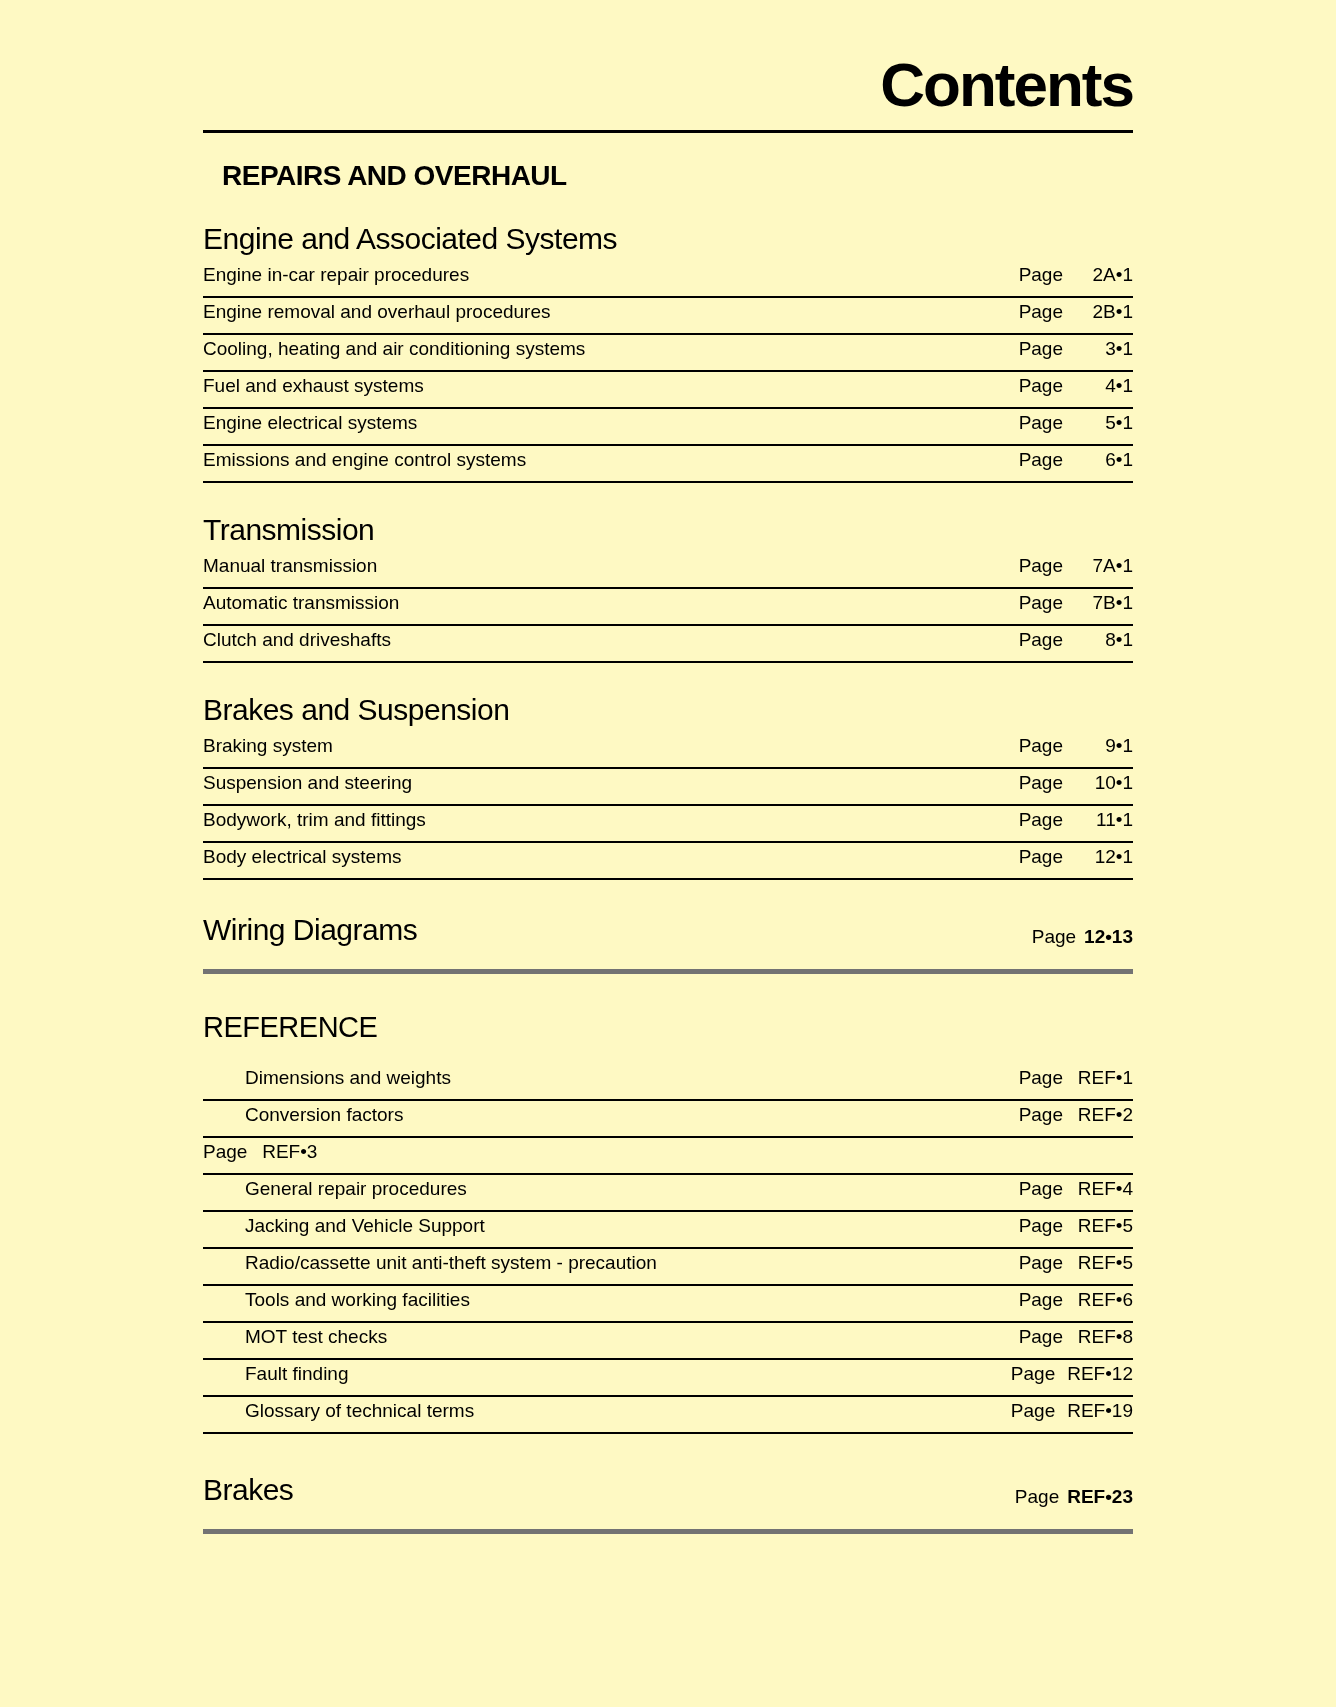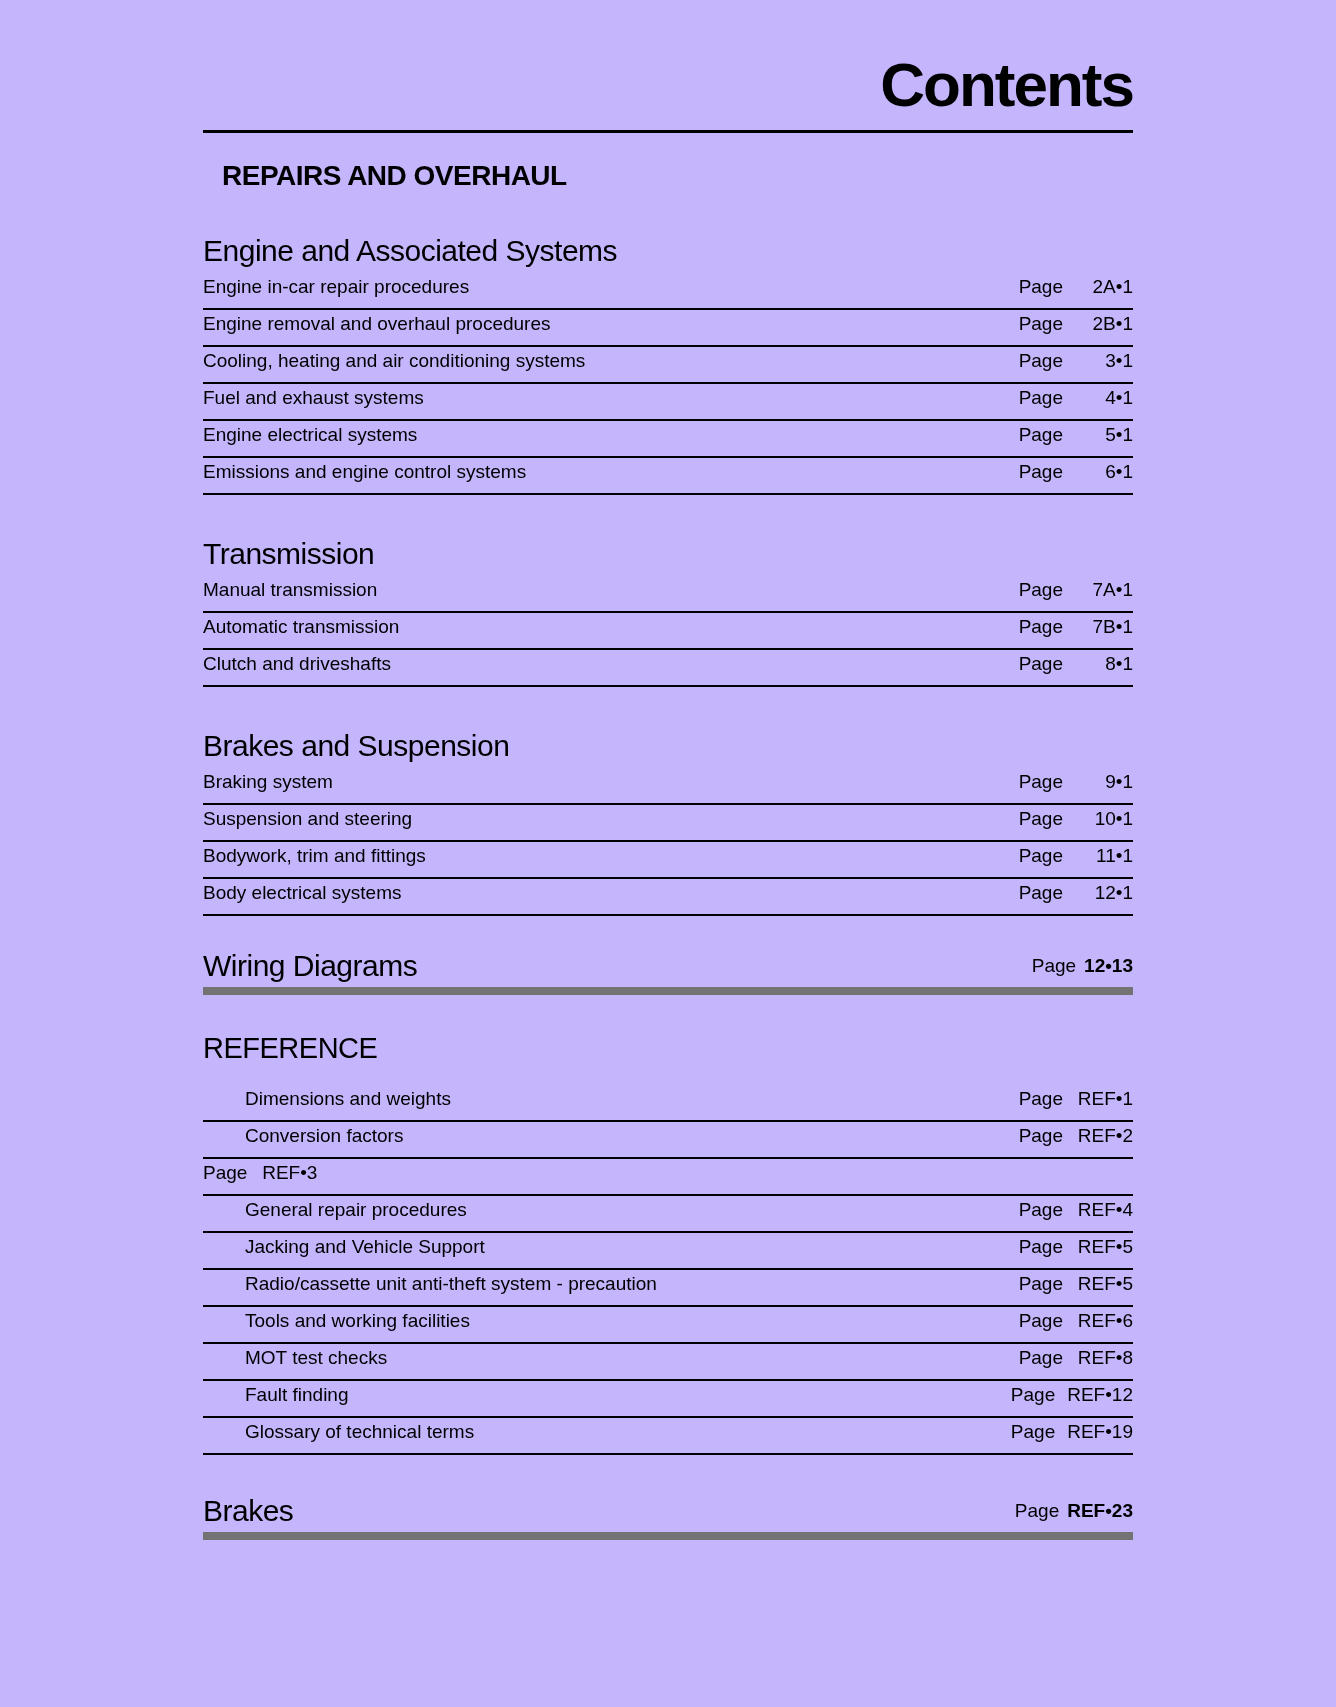--- a/index.html
+++ b/index.html
@@ -6,21 +6,21 @@
     margin: 0;
     padding: 0;
     background: #ffffff;
     color: #000000;
     font-family: "Liberation Sans", "DejaVu Sans", sans-serif;
   }
   .page {
     position: relative;
     width: 1336px;
     height: 1707px;
-    background: #c4b5fd;
+    background: #fef9c3;
     overflow: hidden;
   }
   .content {
     position: absolute;
     left: 203px;
     top: 0;
     width: 930px;
   }
   .doc-title {
     margin-top: 52px;
@@ -38,44 +38,44 @@
   }
   .part-heading {
     margin-top: 26px;
     font-size: 28px;
     line-height: 33px;
     font-weight: bold;
     letter-spacing: -0.5px;
     margin-left: 19px;
   }
   .section-heading {
-    margin-top: 42px;
+    margin-top: 30px;
     margin-bottom: 5px;
     font-size: 30px;
     line-height: 34px;
     font-weight: normal;
     letter-spacing: -0.5px;
   }
   .row {
     display: flex;
     align-items: baseline;
     border-bottom: 2px solid #000;
     padding: 2px 0 9px 0;
     font-size: 19px;
     line-height: 24px;
   }
   .row .lbl { flex: 1 1 auto; }
   .row .pw  { flex: 0 0 auto; margin-right: 12px; }
   .row .pn  { flex: 0 0 auto; min-width: 58px; text-align: right; font-weight: normal; white-space: nowrap; }
   .ref-rows .row .lbl { padding-left: 42px; }
   .big-row {
     display: flex;
-    align-items: center;
-    border-bottom: 8px solid #737373;
-    padding-bottom: 3px;
+    align-items: flex-end;
+    border-bottom: 5px solid #737373;
+    padding-bottom: 21px;
   }
   .big-row .heading {
     flex: 1 1 auto;
     font-size: 30px;
     line-height: 36px;
     letter-spacing: -0.5px;
   }
   .big-row .pw { flex: 0 0 auto; margin-right: 8px; font-size: 19px; }
   .big-row .pn { flex: 0 0 auto; font-size: 19px; font-weight: bold; white-space: nowrap; }
   .wiring-row { margin-top: 32px; }

